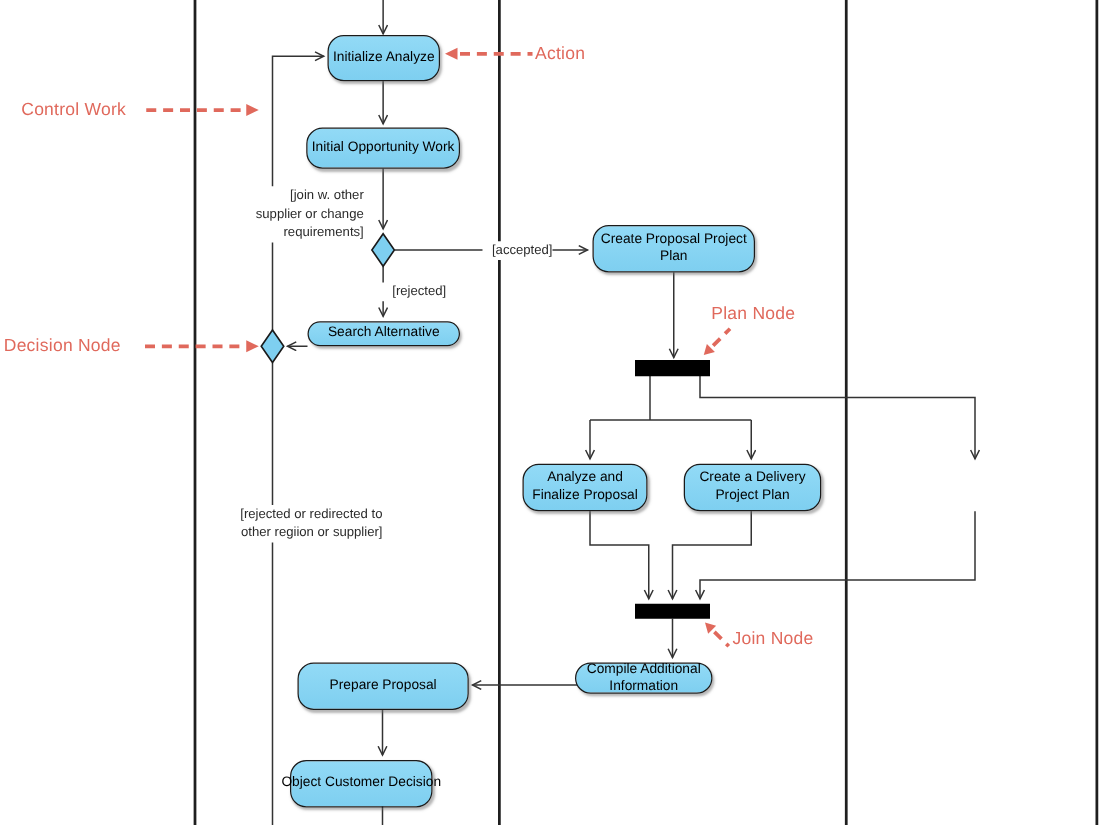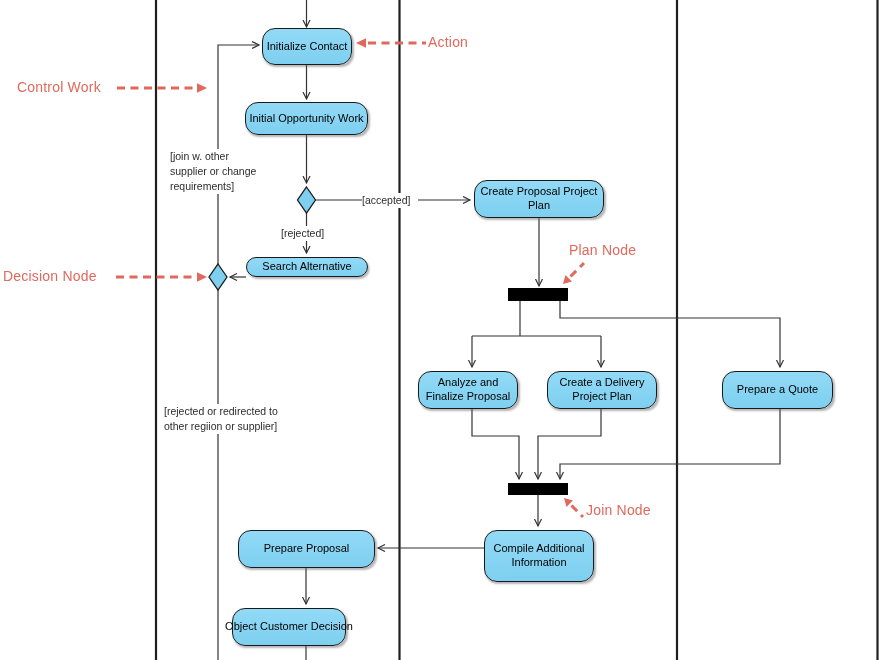--- a/index.html
+++ b/index.html
@@ -16,21 +16,21 @@
   .diamond{fill:var(--node-fill);stroke:var(--node-border);stroke-width:1.3;}
   .ann-line{stroke:var(--annotation);stroke-width:3;stroke-dasharray:8 5.5;fill:none;}
   .ann-head{fill:var(--annotation);}
   .node{position:absolute;box-sizing:border-box;display:flex;align-items:center;justify-content:center;
         text-align:center;background:linear-gradient(180deg,var(--node-fill-hi),var(--node-fill));
         border:1.4px solid var(--node-border);border-radius:13px;
         font-size:11px;line-height:1.25;color:#000;box-shadow:1.5px 2px 2px rgba(110,110,110,.5);
         padding:1px 3px;}
   .one-line{white-space:nowrap;}
   .guard{position:absolute;font-size:10.5px;line-height:1.42;color:#2b2b2b;background:#fff;
-         text-align:left;}
+         text-align:right;margin-left:24px;}
   .guard.nowrap{white-space:nowrap;}
   .ann{position:absolute;font-weight:normal;font-size:14px;line-height:1.1;color:var(--annotation);
        white-space:nowrap;letter-spacing:.2px;}
 </style>
 </head>
 <body>
 
 <div class="stage">
 
   <svg width="880" height="660" viewBox="0 0 880 660">
@@ -79,41 +79,38 @@
     <polygon points="207,277 197,272.2 197,281.8" class="ann-head"></polygon>
     <polygon points="356,43 366,38.2 366,47.8" class="ann-head"></polygon>
     <path d="M368,43 H426" class="ann-line"></path>
     <polygon points="563,284 571.9,281.5 565.5,275.1" class="ann-head"></polygon>
     <path d="M570.5,276.5 L584,263" class="ann-line"></path>
     <polygon points="564,498 572.9,500.5 566.5,506.9" class="ann-head"></polygon>
     <path d="M571.5,505.5 L583,517" class="ann-line"></path>
   </svg>
 
   <div class="node one-line" style="left:262px;top:28px;width:90px;height:37px">
-    <span>Initialize Contact</span>
+    <span>Initialize Analyze</span>
   </div>
   <div class="node one-line" style="left:245px;top:102px;width:123px;height:33px">
     <span>Initial Opportunity Work</span>
   </div>
   <div class="node one-line" style="left:246px;top:257px;width:122px;height:20px">
     <span>Search Alternative</span>
   </div>
   <div class="node" style="left:474px;top:180px;width:130px;height:38px">
     <span>Create Proposal Project Plan</span>
   </div>
   <div class="node" style="left:418px;top:371px;width:100px;height:38px">
     <span>Analyze and Finalize Proposal</span>
   </div>
   <div class="node" style="left:547px;top:371px;width:110px;height:38px">
     <span>Create a Delivery Project Plan</span>
   </div>
-  <div class="node one-line" style="left:722px;top:371px;width:111px;height:38px">
-    <span>Prepare a Quote</span>
-  </div>
-  <div class="node" style="left:484px;top:530px;width:110px;height:52px">
+  <div class="node" style="left:460px;top:530px;width:110px;height:25px">
     <span>Compile Additional Information</span>
   </div>
   <div class="node one-line" style="left:238px;top:530px;width:137px;height:38px">
     <span>Prepare Proposal</span>
   </div>
   <div class="node one-line" style="left:232px;top:608px;width:114px;height:38px">
     <span>Object Customer Decision</span>
   </div>
 
   <div class="guard nowrap" style="left:362px;top:193px;width:56px">[accepted]</div>

